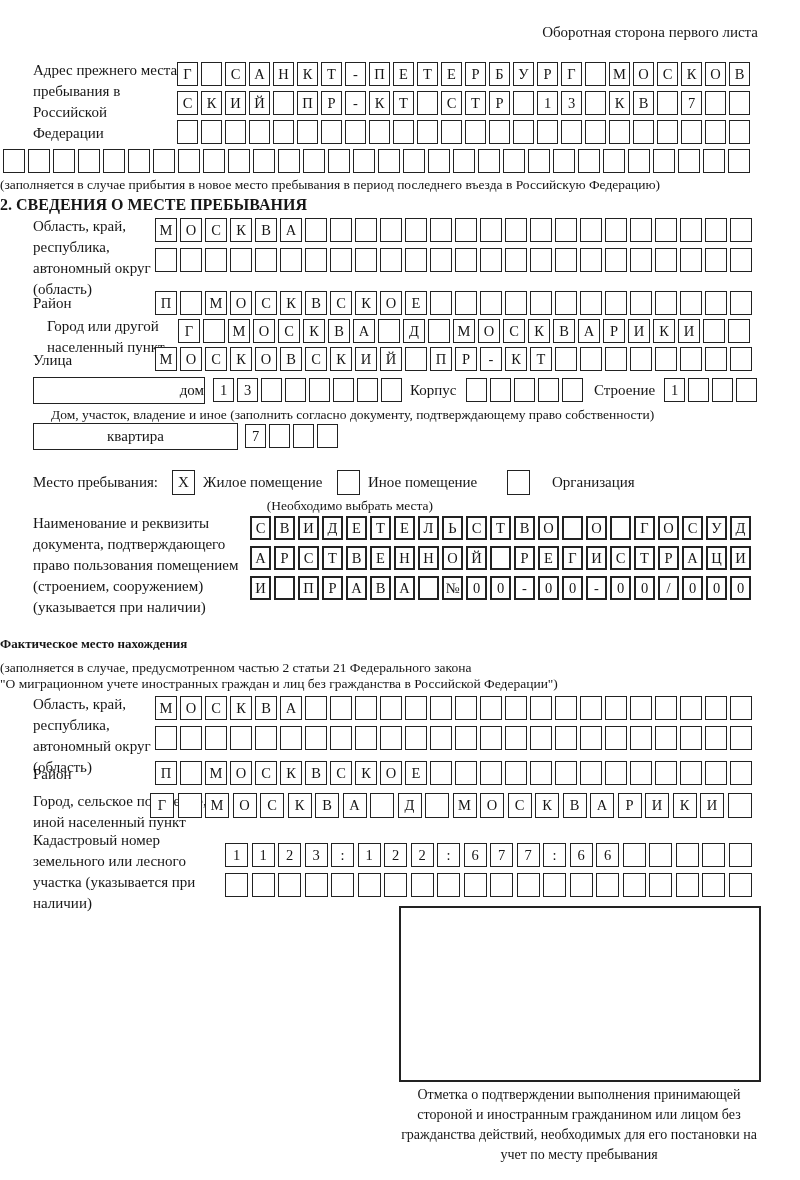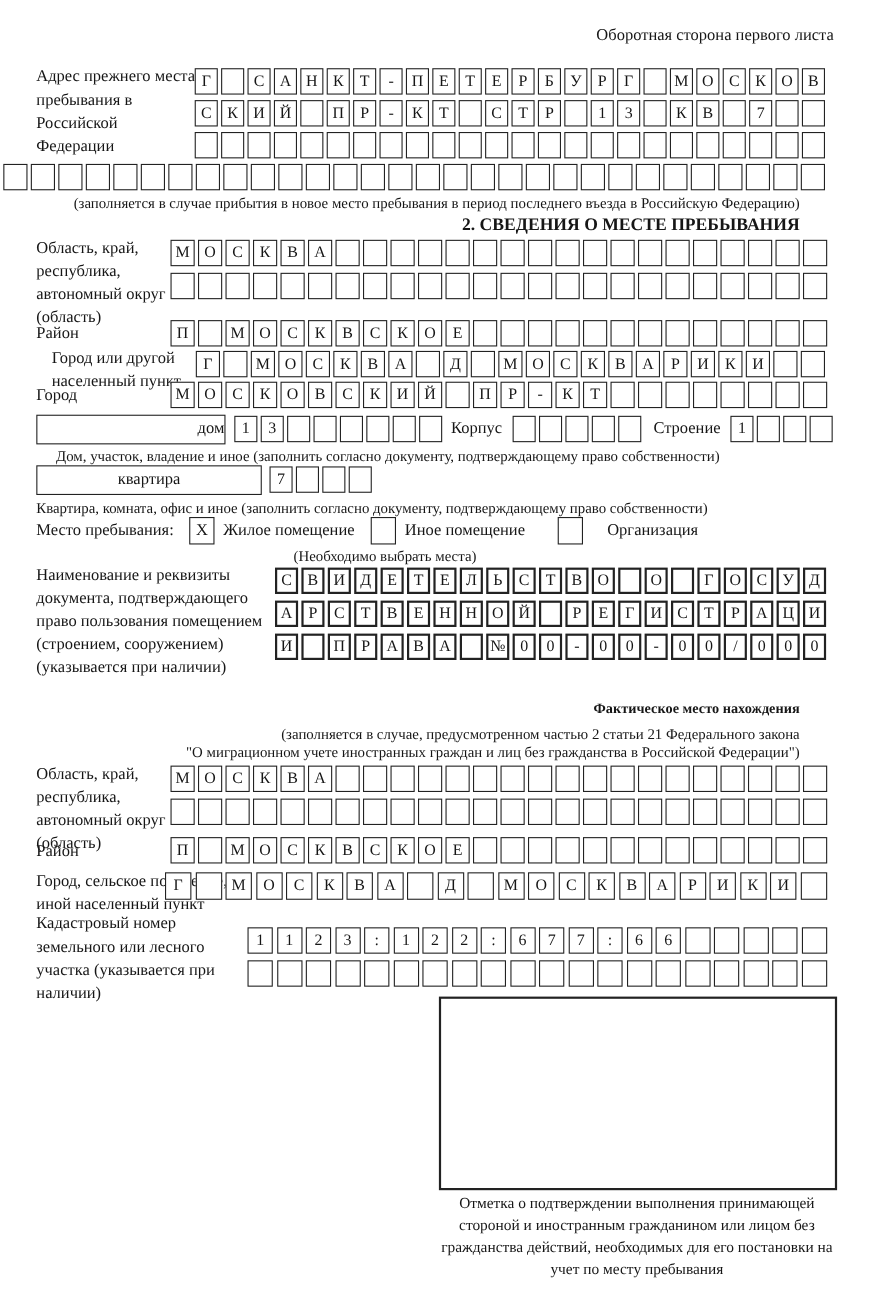--- a/index.html
+++ b/index.html
@@ -4,21 +4,21 @@
 <style>
   html,body{margin:0;padding:0;}
   body{
     width:800px;height:1180px;background:#ffffff;
     font-family:"Liberation Serif","DejaVu Serif",serif;
     color:#161616;
   }
   .page{position:relative;width:800px;height:1180px;background:#fff;overflow:hidden;}
   .lbl{position:absolute;font-size:15px;line-height:21px;}
   .note{position:absolute;font-size:13.5px;line-height:17px;}
-  .center{left:0;width:727px;text-align:right;}
+  .center{left:0;width:727px;text-align:left;}
   .title{position:absolute;font-weight:bold;font-size:16px;}
   .cellrow{position:absolute;display:flex;gap:3px;}
   .cell{
     box-sizing:border-box;flex:0 0 auto;
     width:21px;height:24px;border:1.6px solid #222;
     display:flex;align-items:center;justify-content:center;
     font-size:14.5px;line-height:1;background:#fff;
   }
   .p25 .cell{width:22px;}
   .p275{gap:3.5px}.p275 .cell{width:24px;height:25px;}
@@ -258,21 +258,21 @@
       <span class="cell">В</span>
       <span class="cell">А</span>
       <span class="cell">Р</span>
       <span class="cell">И</span>
       <span class="cell">К</span>
       <span class="cell">И</span>
       <span class="cell"></span>
       <span class="cell"></span>
     </div>
 
-  <div class="lbl" style="top:350px;left:33px;">Город</div>
+  <div class="lbl" style="top:350px;left:33px;">Улица</div>
   <div class="cellrow p25" style="top:347px;left:155px;">
       <span class="cell">М</span>
       <span class="cell">О</span>
       <span class="cell">С</span>
       <span class="cell">К</span>
       <span class="cell">О</span>
       <span class="cell">В</span>
       <span class="cell">С</span>
       <span class="cell">К</span>
       <span class="cell">И</span>
@@ -325,21 +325,20 @@
 
   <div class="widebox" style="top:423px;left:33px;width:205px;">
       <span>квартира</span>
     </div>
   <div class="cellrow" style="top:424px;left:245px;">
       <span class="cell">7</span>
       <span class="cell"></span>
       <span class="cell"></span>
       <span class="cell"></span>
     </div>
-  <div class="note" style="top:453px;left:33px;">Квартира, комната, офис и иное (заполнить согласно документу, подтверждающему право собственности)</div>
 
   <div class="lbl" style="top:472px;left:33px;">Место пребывания:</div>
   <div class="chk" style="top:470px;left:172px;">X</div>
   <div class="lbl" style="top:472px;left:203px;">Жилое помещение</div>
   <div class="chk" style="top:470px;left:337px;"></div>
   <div class="lbl" style="top:472px;left:368px;">Иное помещение</div>
   <div class="chk" style="top:470px;left:507px;"></div>
   <div class="lbl" style="top:472px;left:552px;">Организация</div>
   <div class="note" style="top:497px;left:150px;width:400px;text-align:center;">(Необходимо выбрать места)</div>
 

